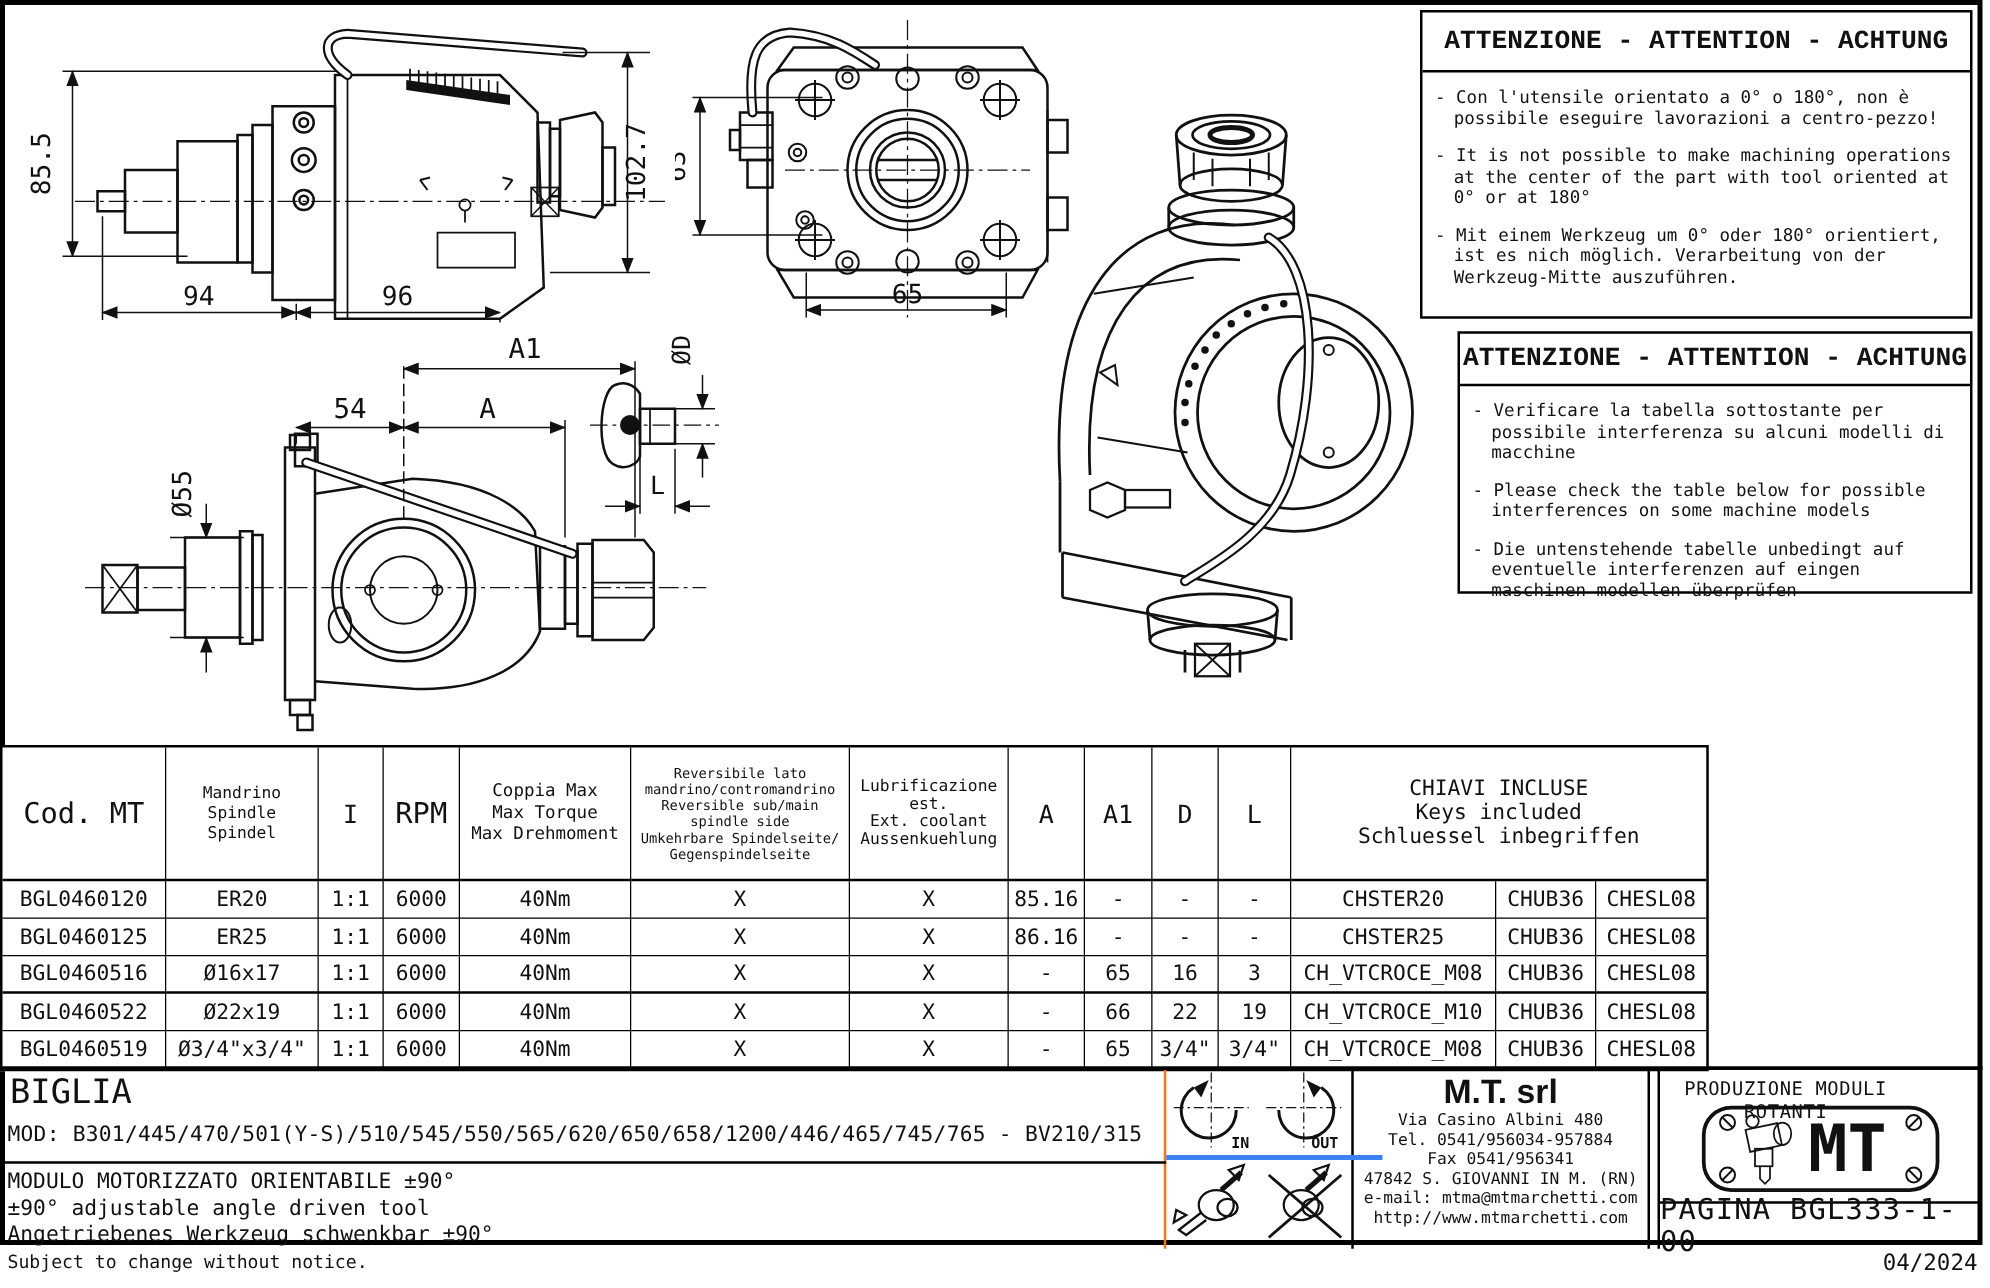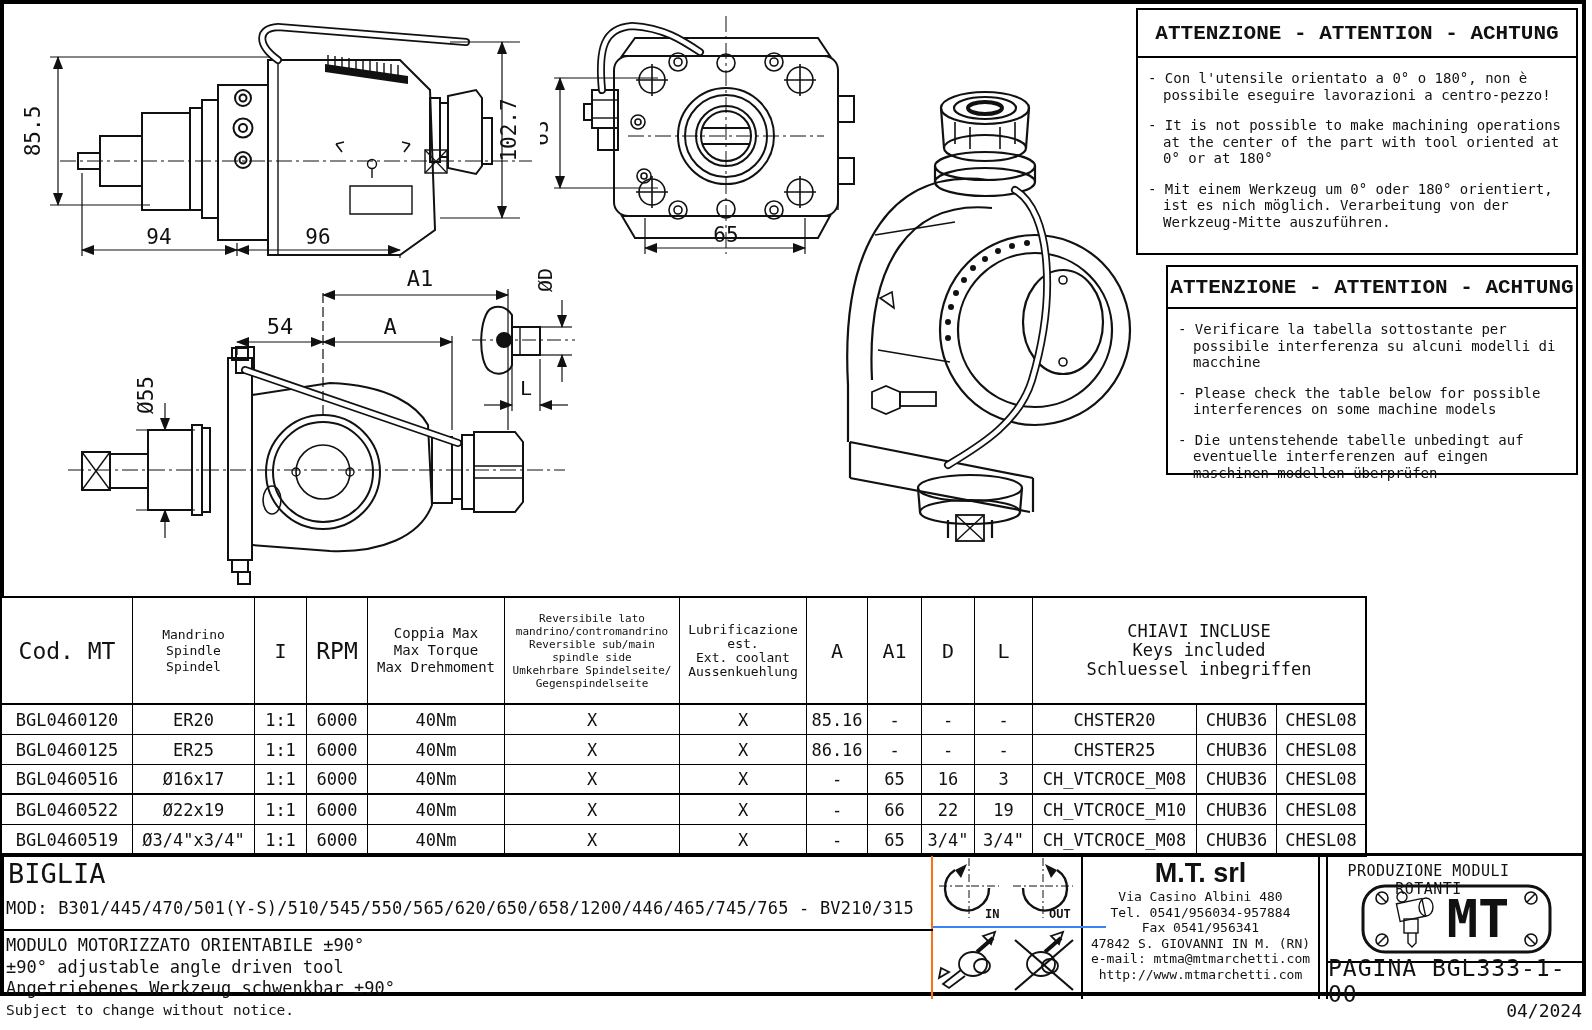--- a/index.html
+++ b/index.html
@@ -34,21 +34,21 @@
   .spec .span3{grid-column:span 3;}
 
   
   .tblock{position:absolute;left:0;top:853px;width:1586px;height:143px;border-top:3px solid #000;box-sizing:border-box;}
   .tb-left{position:absolute;left:0;top:0;width:933px;height:143px;border-right:2px solid #f97316;box-sizing:border-box;}
   .tb-brand{position:absolute;left:8px;top:2px;font-size:27px;}
   .tb-models{position:absolute;left:6px;top:42px;font-size:17px;letter-spacing:0.2px;}
   .tb-div{position:absolute;left:0;top:73px;width:933px;border-top:2.5px solid #000;}
   .tb-desc{position:absolute;left:6px;top:79px;font-size:17px;line-height:21.5px;}
   .tb-icons{position:absolute;left:933px;top:0;width:150px;height:143px;border-right:2px solid #000;box-sizing:border-box;}
-  .tb-icons .row1{position:absolute;left:0;top:0;width:173px;height:72px;border-bottom:2px solid #3b82f6;box-sizing:border-box;}
+  .tb-icons .row1{position:absolute;left:0;top:0;width:173px;height:72px;border-bottom:4px solid #3b82f6;box-sizing:border-box;}
   .tb-icons .row2{position:absolute;left:0;top:72px;width:150px;height:71px;}
   .tb-co{position:absolute;left:1083px;top:0;width:237px;height:143px;border-right:2px solid #000;box-sizing:border-box;text-align:center;}
   .tb-co .name{font-family:"Liberation Sans",sans-serif;font-weight:bold;font-size:27px;margin-top:2px;}
   .tb-co .line{font-size:13px;line-height:15.5px;}
   .tb-prod{position:absolute;left:1326px;top:0;width:203px;height:143px;border-left:2px solid #000;box-sizing:border-box;}
   .tb-prod .ptitle{text-align:center;font-size:15px;margin-top:6px;letter-spacing:0.5px;}
   .tb-pagina{position:absolute;left:0;bottom:0;width:256px;height:38px;border-top:2px solid #000;
              display:flex;align-items:center;justify-content:center;font-size:23px;letter-spacing:1px;box-sizing:border-box;}
   .footer-l{position:absolute;left:6px;top:1002px;font-size:14.5px;}
   .footer-r{position:absolute;right:10px;top:1000px;font-size:18px;}

